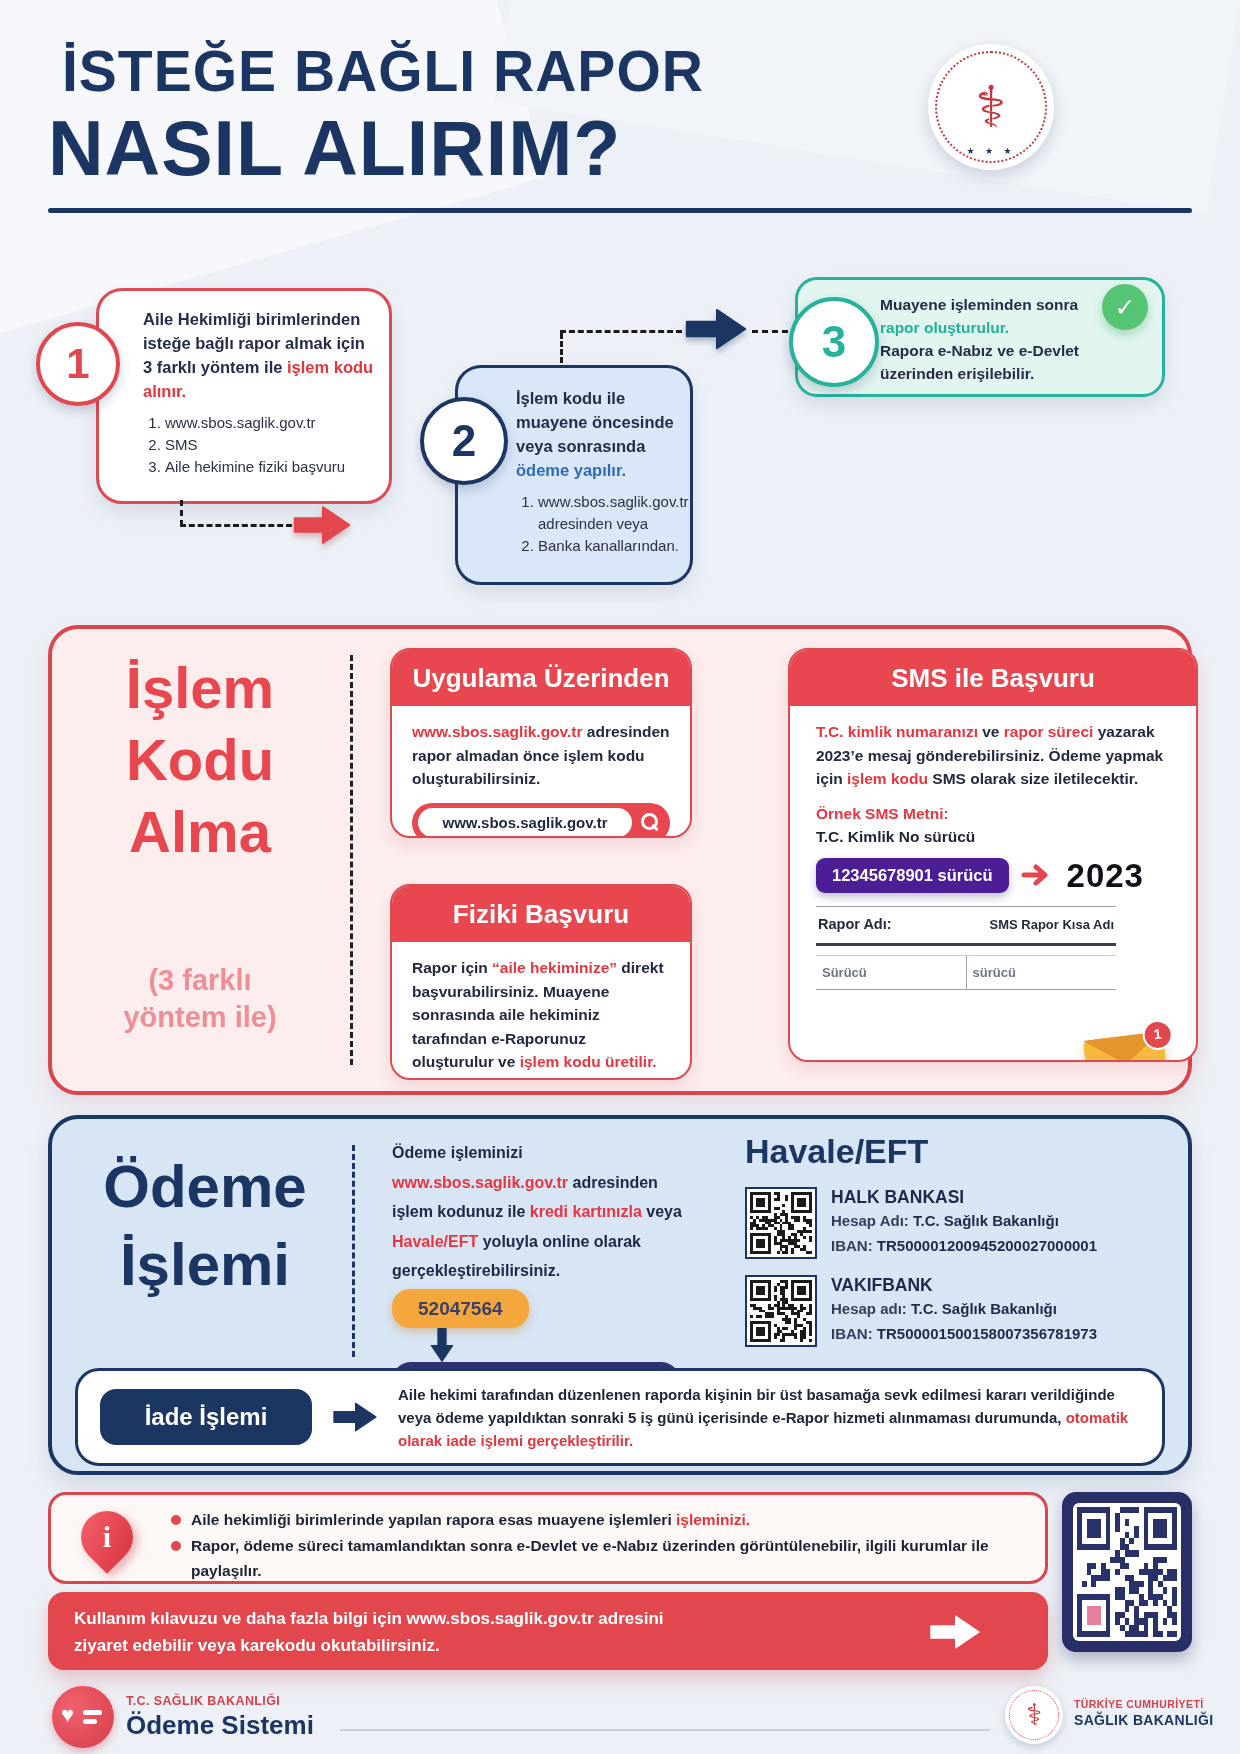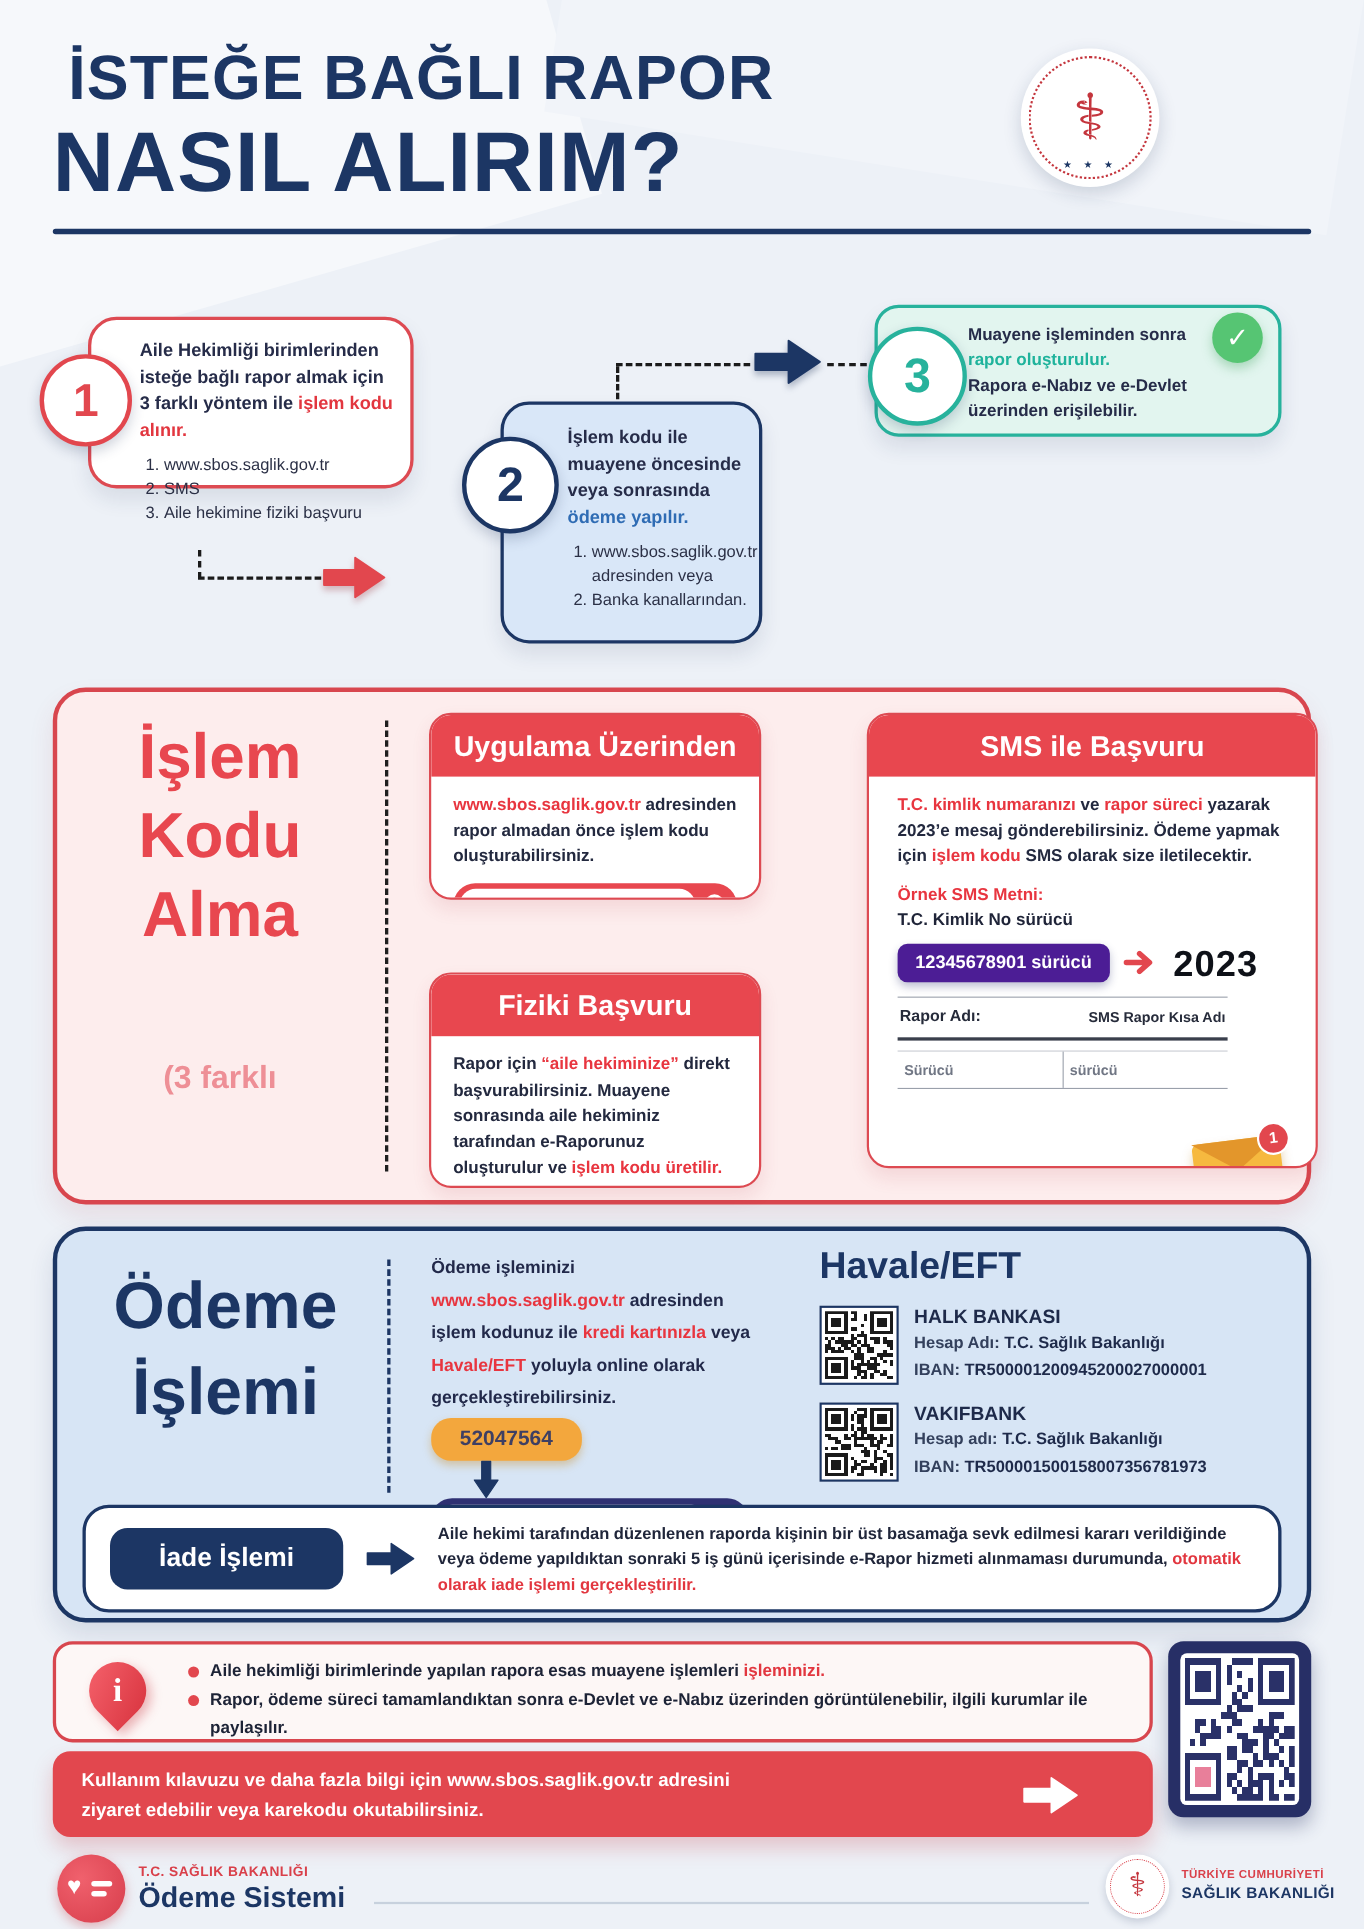--- a/index.html
+++ b/index.html
@@ -14,21 +14,21 @@
   .title2{position:absolute;left:48px;top:104px;font-size:77px;font-weight:800;letter-spacing:1px;color:#1c3664;}
   .title-rule{position:absolute;left:48px;top:208px;width:1144px;height:5px;background:#1c3664;border-radius:3px;}
   .seal{position:absolute;left:928px;top:44px;width:126px;height:126px;border-radius:50%;background:#fff;
         box-shadow:0 6px 16px rgba(30,50,90,.18);display:flex;align-items:center;justify-content:center;}
   .seal::before{content:"";position:absolute;inset:7px;border:2px dotted #c4353d;border-radius:50%;}
   .seal .cad{font-size:58px;color:#c4353d;line-height:1;}
   .seal .stars{position:absolute;bottom:14px;width:100%;text-align:center;color:#1c3664;font-size:9px;letter-spacing:4px;}
 
   
   .stepbox{position:absolute;border-radius:26px;box-shadow:0 10px 18px rgba(30,50,90,.10);}
-  .step1{left:80px;top:288px;width:296px;height:156px;background:#fff;border:3.5px solid #dd4a52;padding:16px 14px 10px 44px;box-sizing:border-box;}
+  .step1{left:96px;top:288px;width:296px;height:216px;background:#fff;border:3.5px solid #dd4a52;padding:16px 14px 10px 44px;box-sizing:border-box;}
   .step2{left:455px;top:365px;width:238px;height:220px;background:#d9e7f8;border:3.5px solid #1c3664;padding:18px 10px 10px 58px;box-sizing:border-box;}
   .step3{left:795px;top:277px;width:370px;height:120px;background:#e2f5ef;border:3.5px solid #27b29c;border-radius:22px;padding:13px 40px 10px 82px;box-sizing:border-box;}
   .stepbox .st{font-size:16.5px;line-height:24px;font-weight:700;color:#262c49;}
   .hl-red{color:#e2363f;font-weight:800;}
   .hl-blue{color:#2f6cb4;font-weight:800;}
   .hl-teal{color:#1fb39c;font-weight:800;}
   .stepbox ol{margin:9px 0 0 0;padding-left:22px;font-size:15px;line-height:22px;font-weight:500;color:#2b3046;}
   .step3 .st{font-size:15.5px;line-height:23px;}
   .numc{position:absolute;background:#fff;border-radius:50%;display:flex;align-items:center;justify-content:center;
         font-weight:800;box-shadow:0 5px 12px rgba(30,50,90,.22);z-index:3;}
@@ -49,21 +49,21 @@
 
   
   .pinkbox{position:absolute;left:48px;top:625px;width:1144px;height:470px;background:#fdeded;border:4px solid #d8464e;
            border-radius:30px;box-sizing:border-box;box-shadow:0 12px 22px rgba(180,60,70,.10);}
   .ik-head{position:absolute;left:60px;top:652px;width:280px;text-align:center;color:#e8474f;font-size:58px;font-weight:800;line-height:72px;}
   .ik-sub{position:absolute;left:60px;top:930px;width:280px;text-align:center;color:#ee8f96;font-size:29px;font-weight:800;line-height:37px;margin-top:32px;}
   .vdash-pink{position:absolute;left:350px;top:655px;height:410px;border-left:3.5px dashed #1f1f1f;}
   .card{position:absolute;background:#fff;border:2.5px solid #dd4a52;border-radius:20px;overflow:hidden;
         box-shadow:0 8px 16px rgba(180,60,70,.12);box-sizing:border-box;}
   .card-head{background:#e8474f;color:#fff;font-size:26px;font-weight:800;text-align:center;line-height:56px;height:56px;}
-  .card-app{left:390px;top:648px;width:302px;height:170px;}
+  .card-app{left:390px;top:648px;width:302px;height:190px;}
   .card-fiz{left:390px;top:884px;width:302px;height:196px;}
   .card-sms{left:745px;top:648px;width:410px;height:414px;margin-left:43px;}
   .card-body{padding:14px 20px;font-size:15.5px;line-height:23.5px;font-weight:600;color:#23293f;}
   .linkred{color:#e8353f;font-weight:800;}
   .search-pill{display:flex;align-items:center;background:#e8474f;border-radius:22px;height:40px;padding:0 6px;margin-top:12px;}
   .search-pill .inner{flex:1;background:#fff;border-radius:15px;height:29px;line-height:29px;text-align:center;
                       font-size:15px;font-weight:800;color:#1e2742;}
   .mag{position:relative;width:26px;height:24px;margin-left:6px;flex:none;}
   .mag::before{content:"";position:absolute;width:11px;height:11px;border:3px solid #fff;border-radius:50%;left:3px;top:2px;}
   .mag::after{content:"";position:absolute;width:8px;height:3px;background:#fff;border-radius:2px;transform:rotate(45deg);left:13px;top:15px;}
@@ -203,20 +203,21 @@
   <div class="check">✓</div>
 
   <div class="pinkbox"></div>
   <div class="ik-head">
     <div>İşlem</div>
     <div>Kodu</div>
     <div>Alma</div>
   </div>
   <div class="ik-sub">
     <div>(3 farklı</div>
+    <div>yöntem ile)</div>
   </div>
   <div class="vdash-pink"></div>
 
   <div class="card card-app">
     <div class="card-head">Uygulama Üzerinden</div>
     <div class="card-body">
       <span class="linkred">www.sbos.saglik.gov.tr</span><span> adresinden rapor almadan önce işlem kodu oluşturabilirsiniz.</span>
       <div class="search-pill">
         <span class="inner">www.sbos.saglik.gov.tr</span>
         <span class="mag"></span>

